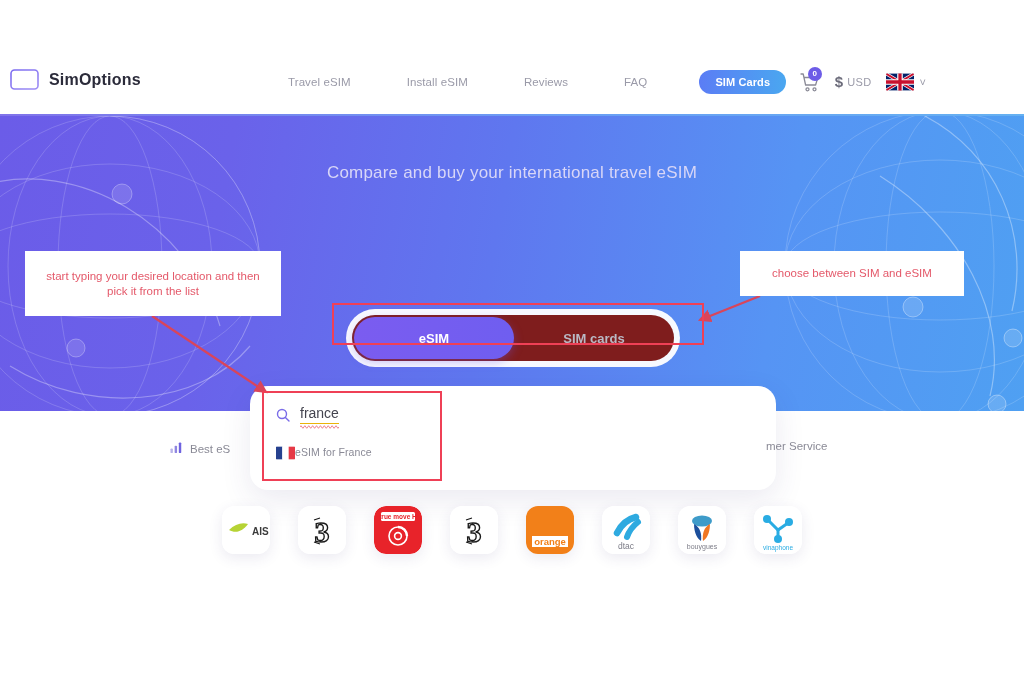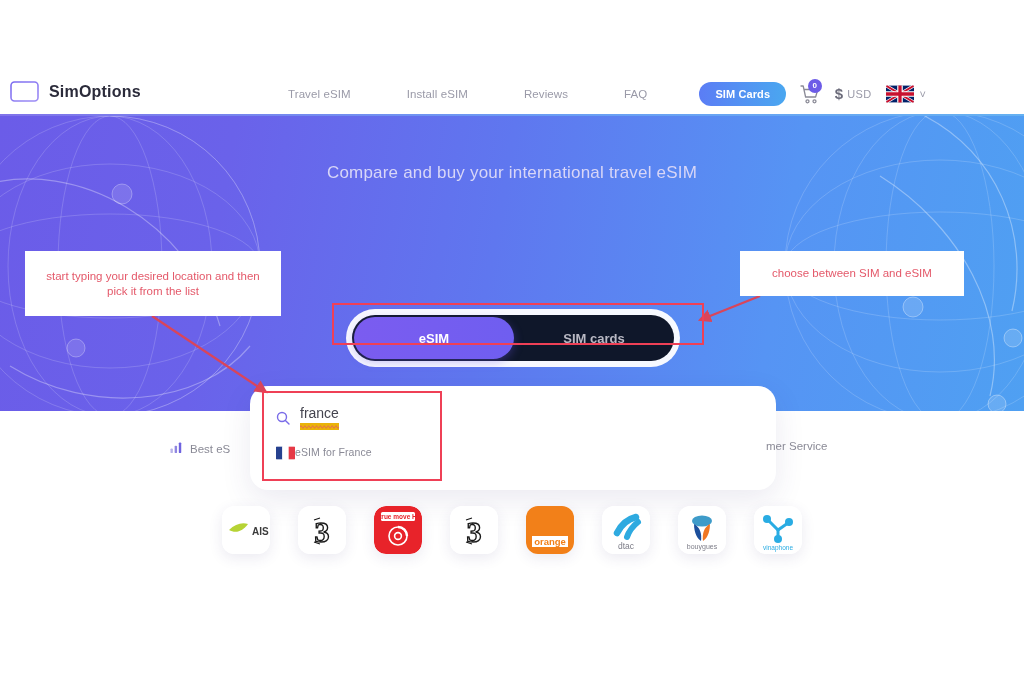--- a/index.html
+++ b/index.html
@@ -9,21 +9,21 @@
     background: #ffffff;
     overflow: hidden;
   }
   #page { position: relative; width: 1024px; height: 683px; background:#fff; }
 
   
   .strip-top { position:absolute; left:0; top:0; width:1024px; height:58px; background:#fff; }
 
   
   .header {
-    position:absolute; left:0; top:65px; width:940px; height:57px;
+    position:absolute; left:0; top:53px; width:940px; height:57px;
     background:#ffffff; display:flex; align-items:center;
   }
   .brand { position:absolute; left:10px; top:15px; display:flex; align-items:center; gap:9px; }
   .brand-mark { width:30px; height:23px; }
   .brand-name {
     font-size:16px; font-weight:700; color:#2b2b3a; letter-spacing:.2px;
   }
 
   .nav { position:absolute; left:260px; top:0; height:57px; display:flex; align-items:center; gap:0; }
   .nav-item {
@@ -69,21 +69,21 @@
   }
   .hero-title {
     position:absolute; top:74px; width:100%; text-align:center;
     font-size:33px; line-height:44px; font-weight:700; color:#ffffff;
     letter-spacing:-.3px;
   }
 
   
   .toggle-wrap {
     position:absolute; left:352px; top:315px; width:322px; height:46px;
-    background:#0f172a; border-radius:23px; display:flex; align-items:center;
+    background:#7f1d1d; border-radius:23px; display:flex; align-items:center;
     box-shadow: 0 0 0 6px rgba(255,255,255,.95);
   }
   .toggle-opt {
     flex:1; height:42px; display:flex; align-items:center; justify-content:center;
     font-size:13px; font-weight:700; color:#b9b9c4; border-radius:21px;
   }
   .toggle-opt.active {
     background: linear-gradient(90deg,#7b5cf0 0%, #6f5ef0 100%);
     color:#ffffff; margin-left:2px;
     box-shadow: 0 3px 10px rgba(110,85,235,.35);
@@ -98,21 +98,21 @@
 
   
   .search-panel {
     position:absolute; left:263px; top:392px; width:178px; height:88px;
     background:#ffffff;
   }
   .search-row { position:absolute; left:13px; top:13px; display:flex; align-items:center; gap:10px; }
   .search-icon { width:14px; height:14px; }
   .search-value {
     font-size:14px; color:#44444f; position:relative; padding-bottom:2px;
-    border-bottom:7px solid #eab308;
+    border-bottom:1px solid #eab308;
   }
   .squiggle { position:absolute; left:0; bottom:-6px; width:100%; height:5px; }
 
   .sugg-row { position:absolute; left:13px; top:54px; display:flex; }
   .flag-fr { width:19px; height:14px; display:block; border-radius:1px; overflow:hidden; }
   .sugg-label { font-size:10.5px; color:#8a8a96; letter-spacing:.1px; }
 
   
   .features {
     position:absolute; left:0; top:438px; width:1024px; height:26px;

